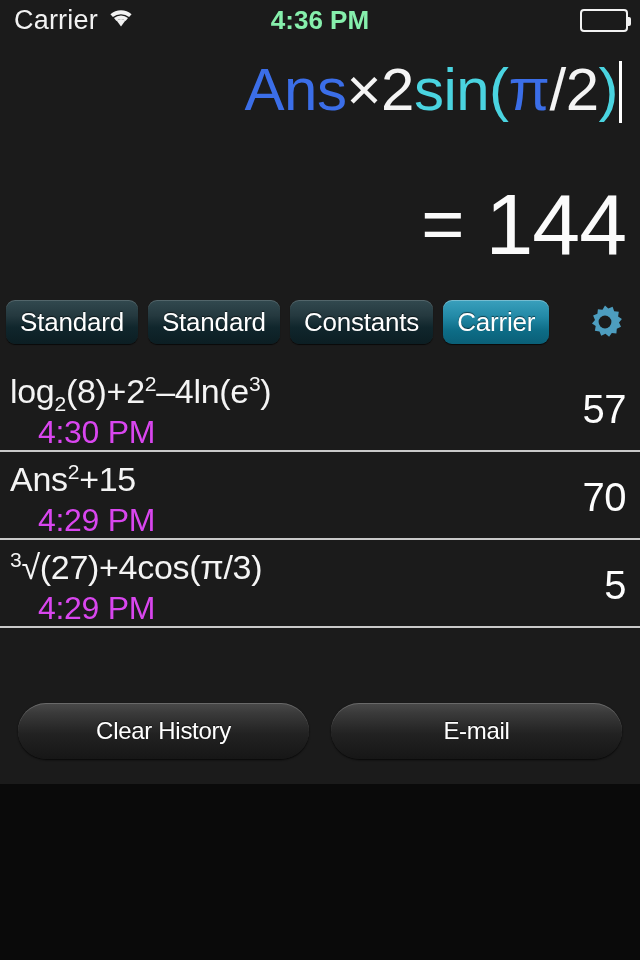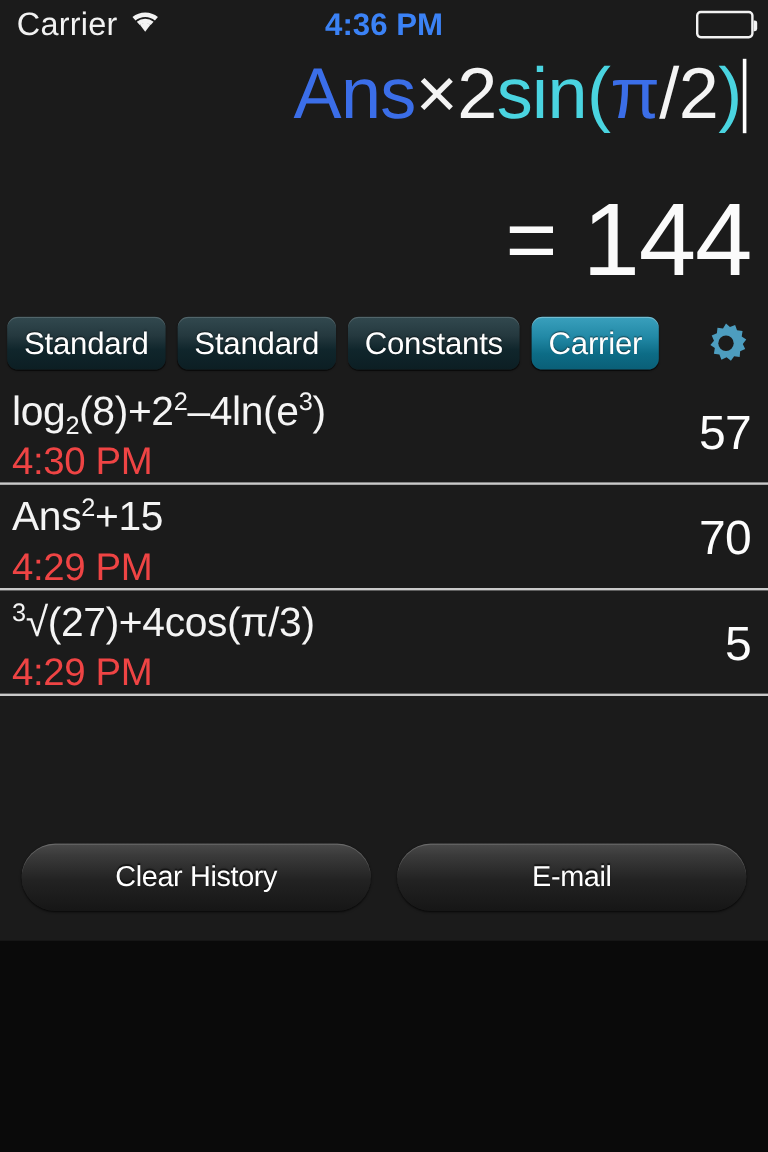--- a/index.html
+++ b/index.html
@@ -12,20 +12,21 @@
     overflow: hidden;
   }
 
   #app {
     position: relative;
     width: 640px;
     height: 784px;
     background: #1b1b1b;
     display: flex;
     flex-direction: column;
+    gap: 12px;
   }
 
   
   .statusbar {
     height: 40px;
     flex: 0 0 40px;
     background: #1b1b1b;
     position: relative;
     display: flex;
     align-items: center;
@@ -41,21 +42,21 @@
     color: #f2f2f2;
     font-size: 27px;
     letter-spacing: 0.2px;
     line-height: 1;
   }
   .wifi-icon { display: block; }
   .sb-center {
     position: absolute;
     left: 0; right: 0;
     text-align: center;
-    color: #3b82f6;
+    color: #86efac;
     font-size: 26px;
     font-weight: bold;
     letter-spacing: 0px;
   }
   .sb-right {
     position: absolute;
     right: 12px;
     display: flex;
     align-items: center;
   }
@@ -181,25 +182,26 @@
   .hist-expr {
     color: #f4f4f4;
     font-size: 34px;
     line-height: 1.15;
     letter-spacing: -0.3px;
     white-space: nowrap;
   }
   .hist-expr sup { font-size: 0.62em; vertical-align: super; line-height: 0; }
   .hist-expr sub { font-size: 0.62em; vertical-align: sub; line-height: 0; }
   .hist-time {
-    color: #ef4444;
+    color: #d946ef;
     font-size: 32px;
     line-height: 1.2;
     margin-top: 2px;
     letter-spacing: -0.3px;
+    margin-left: 28px;
   }
   .hist-result {
     flex: 0 0 auto;
     align-self: center;
     color: #fdfdfd;
     font-size: 40px;
     letter-spacing: -0.5px;
     padding-bottom: 2px;
   }
 

